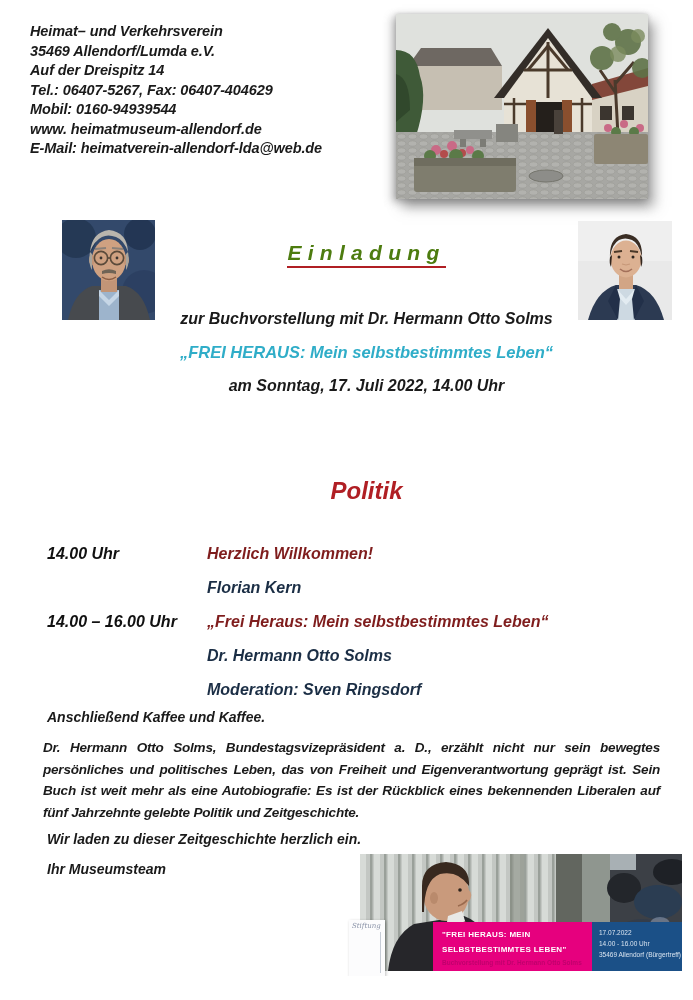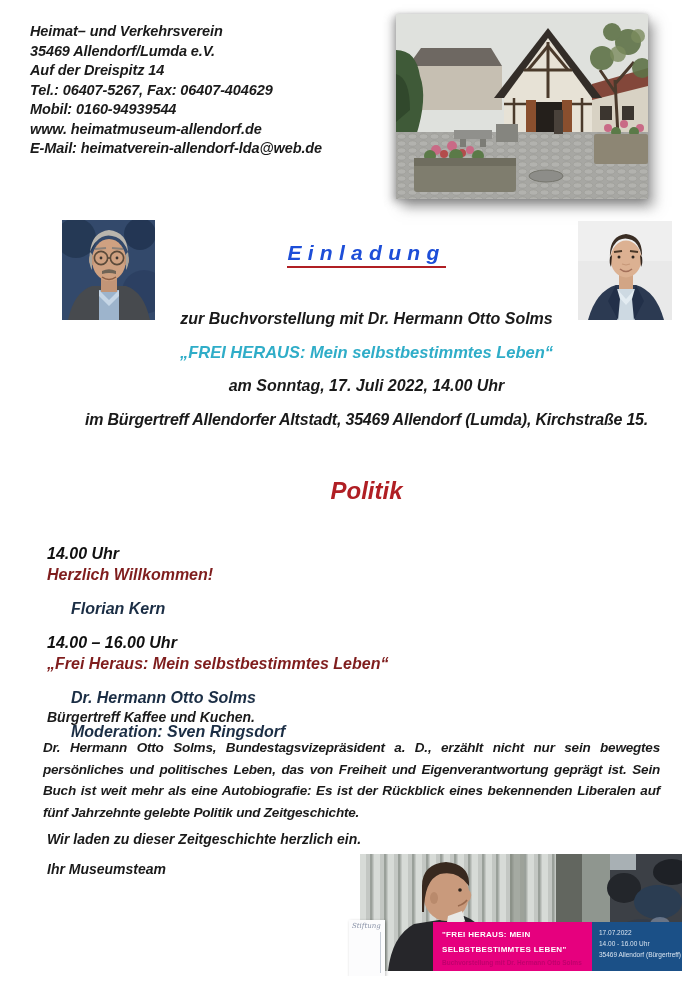--- a/index.html
+++ b/index.html
@@ -14,33 +14,33 @@
     box-shadow:-4px 3px 8px rgba(110,110,110,.45), 6px 8px 12px rgba(90,90,90,.55), 0 0 4px rgba(130,130,130,.35);
   }
   .top-photo svg, .portrait svg, .poster-photo svg { display:block; width:100%; height:100%; }
   
   .portrait { position:absolute; overflow:hidden; }
   .portrait-left  { left:62px;  top:220px; width:93px; height:100px; }
   .portrait-right { left:578px; top:221px; width:94px; height:99px; }
   
   .cwrap { position:absolute; left:40px; right:0; text-align:center; }
   .einladung-wrap { top:241px; }
-  .einladung { font-size:21px; color:#1d4ed8; letter-spacing:0.3em; border-bottom:2.5px solid #b01f24; padding-bottom:2px; }
+  .einladung { font-size:21px; color:#4d7c0f; letter-spacing:0.3em; border-bottom:2.5px solid #b01f24; padding-bottom:2px; }
   .line-buch { top:310px; font-size:16px; }
   .line-frei { top:343px; font-size:16.5px; color:#2fadc8; }
   .line-am   { top:377px; font-size:16px; }
   .line-ort  { top:411px; font-size:16px; letter-spacing:-0.2px; }
   .programm-wrap { top:477px; }
   .programm { font-size:24px; color:#b01f24; }
   
   .schedule { position:absolute; left:47px; top:543px; width:610px; font-size:16px; }
-  .srow { display:flex; margin-bottom:13px; line-height:21px;flex-direction:column; }
+  .srow { display:flex; margin-bottom:13px; line-height:21px; }
   .stime { width:160px; flex:none; color:#111; }
   .blue { color:#7f1d1d; }
-  .navy { color:#1b2e45;margin-left:24px; }
+  .navy { color:#1b2e45; }
   
   .kaffee   { position:absolute; left:47px; top:709px; font-size:14px; }
   .para     { position:absolute; left:43px; top:737px; width:617px; font-size:13.5px; line-height:21.5px; text-align:justify; letter-spacing:-0.2px; }
   .einladen { position:absolute; left:47px; top:831px; font-size:14px; }
   .team     { position:absolute; left:47px; top:861px; font-size:14px; }
   
   .poster { position:absolute; left:349px; top:830px; width:336px; height:130px; font-style:normal; font-weight:400;margin-top:24px; }
   .poster-photo { position:absolute; left:11px; top:0; width:322px; height:117px; }
   .stiftung-strip { position:absolute; left:0; top:66px; width:36px; height:57px; background:#fcfcfd; box-shadow:1px 1px 3px rgba(0,0,0,.25); }
   .stiftung-label { font-family:"DejaVu Serif", serif; font-style:italic; font-size:7px; color:#8a93a8; padding:2px 0 0 3px; }
@@ -208,21 +208,20 @@
       <circle cx="41" cy="36" r="1.5" fill="#2e2620"></circle>
       <circle cx="55" cy="36" r="1.5" fill="#2e2620"></circle>
       <path d="M42,48 Q48,53 54,48" stroke="#a3705a" stroke-width="1.6" fill="none"></path>
       <path d="M44,43 L48,44 L52,43" stroke="#c79878" stroke-width="1.2" fill="none"></path>
     </svg>
   </div>
 
   <div class="cwrap line-buch">zur Buchvorstellung mit Dr. Hermann Otto Solms</div>
   <div class="cwrap line-frei">„FREI HERAUS: Mein selbstbestimmtes  Leben“</div>
   <div class="cwrap line-am">am  Sonntag, 17. Juli 2022, 14.00 Uhr</div>
-  <div class="cwrap line-ort">im Bürgertreff  Allendorfer Altstadt, 35469 Allendorf (Lumda), Kirchstraße 15.</div>
 
   <div class="cwrap programm-wrap">
     <span class="programm">Politik</span>
   </div>
 
   <div class="schedule">
     <div class="srow">
       <div class="stime">14.00 Uhr</div>
       <div class="blue">Herzlich Willkommen!</div>
     </div>
@@ -237,21 +236,21 @@
     <div class="srow">
       <div class="stime"></div>
       <div class="navy">Dr. Hermann Otto Solms</div>
     </div>
     <div class="srow">
       <div class="stime"></div>
       <div class="navy">Moderation: Sven Ringsdorf</div>
     </div>
   </div>
 
-  <div class="kaffee">Bürgertreff Kaffee und Kuchen.</div>
+  <div class="kaffee">Anschließend Kaffee und Kaffee.</div>
   <div class="para">Dr. Hermann Otto Solms, Bundestagsvizepräsident  a. D., erzählt nicht nur sein bewegtes persönliches und politisches Leben, das von Freiheit und Eigenverantwortung geprägt ist. Sein Buch ist weit mehr als eine Autobiografie:  Es ist der Rückblick eines bekennenden Liberalen auf fünf Jahrzehnte gelebte Politik und Zeitgeschichte.</div>
   <div class="einladen">Wir laden zu dieser Zeitgeschichte herzlich ein.</div>
   <div class="team">Ihr Museumsteam</div>
 
   <div class="poster">
     <div class="poster-photo">
       <svg viewBox="0 0 322 117" preserveAspectRatio="none">
         <defs>
           <pattern id="blinds" width="14" height="117" patternUnits="userSpaceOnUse">
             <rect width="14" height="117" fill="#c3c7c3"></rect>

